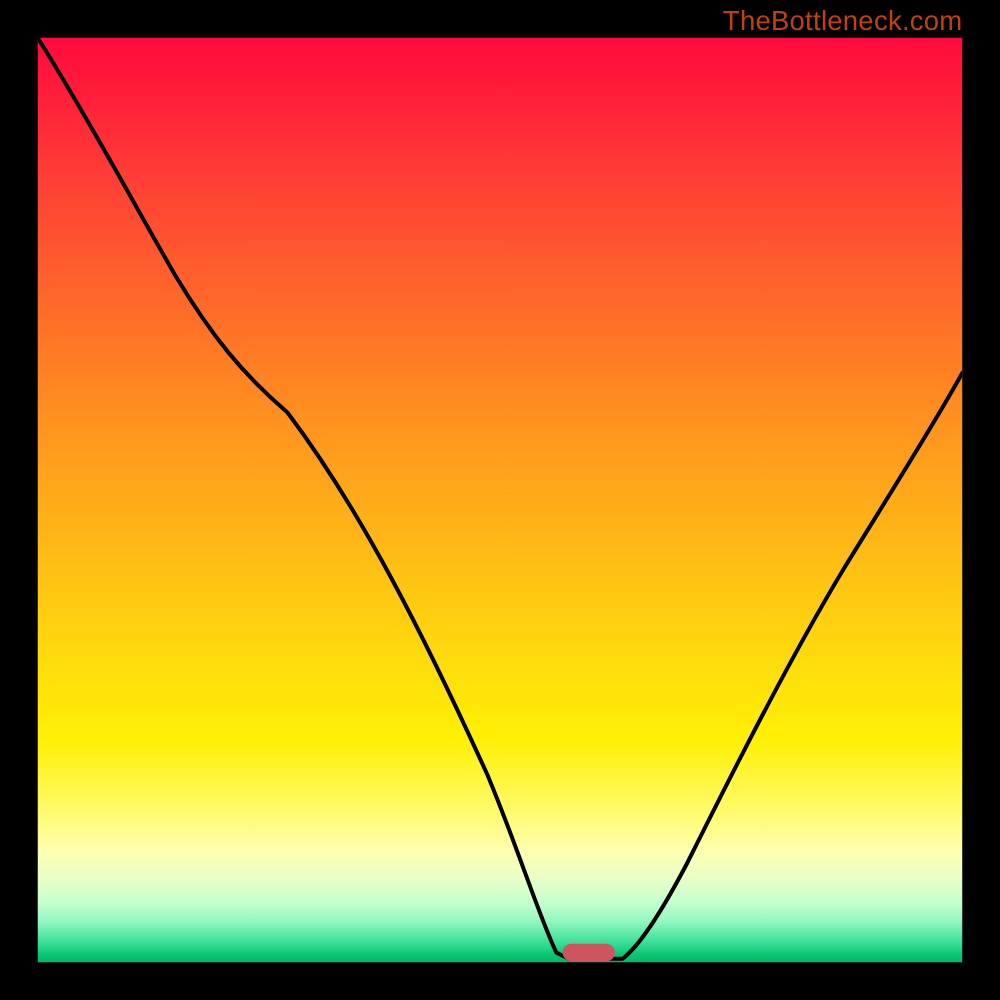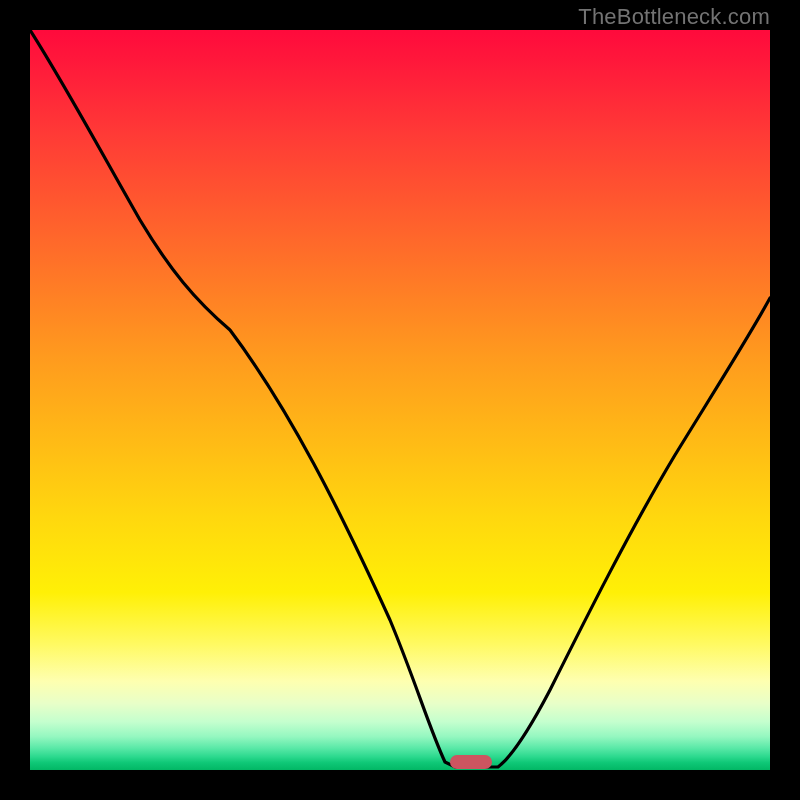--- a/index.html
+++ b/index.html
@@ -54,21 +54,21 @@
   .overlay-svg {
     position: absolute;
     inset: 0;
     width: 740px;
     height: 740px;
   }
   .watermark {
     position: absolute;
     top: 4px;
     right: 30px;
-    color: #737373;
+    color: #c2410c;
     font-size: 22px;
     font-weight: 500;
     letter-spacing: 0.2px;
     user-select: none;
   }
   .marker {
     position: absolute;
     width: 42px;
     height: 14px;
     border-radius: 7px;

